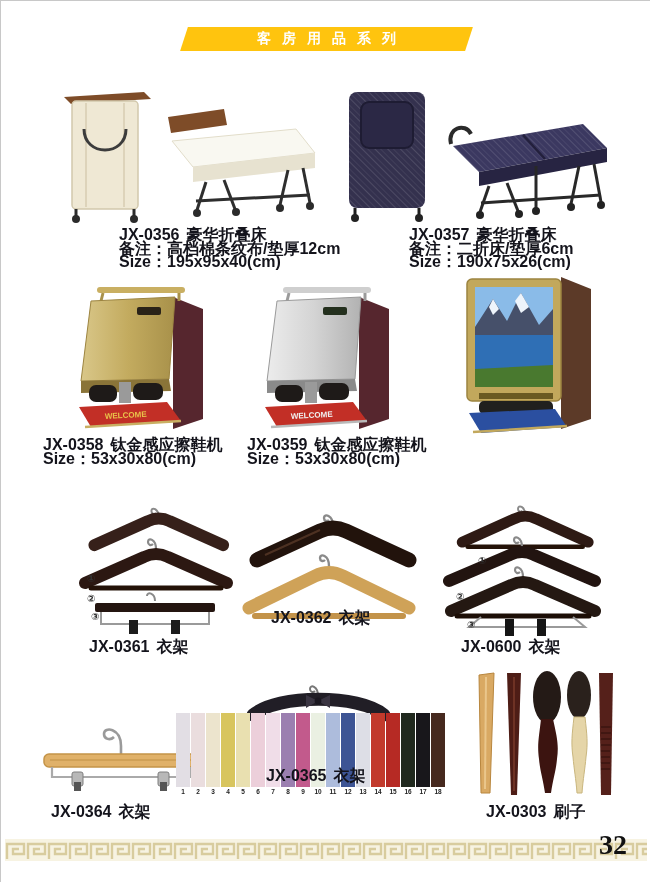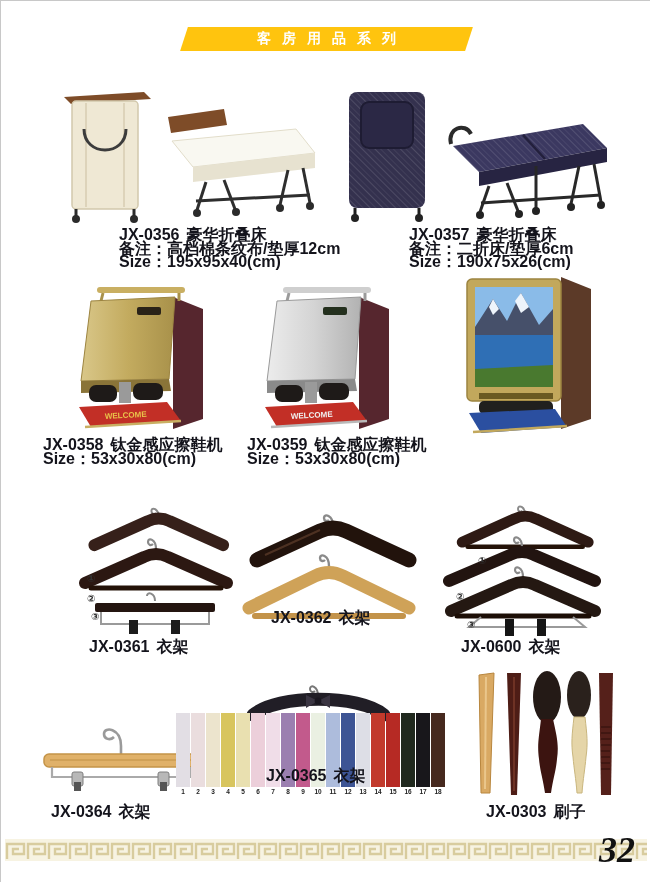--- a/index.html
+++ b/index.html
@@ -29,21 +29,21 @@
   .swatch{width:14px;margin-right:1px;display:flex;flex-direction:column;align-items:center;}
   .swatch-color{
     width:14px;height:74px;
     background-image:repeating-linear-gradient(88deg,rgba(255,255,255,.38) 0 1px,rgba(255,255,255,0) 1px 3px,rgba(0,0,0,.10) 3px 4px,rgba(255,255,255,0) 4px 6px);
   }
   .swatch-num{font-size:6.5px;color:#222;font-weight:bold;line-height:9px;}
   
   .gk{left:4px;top:838px;}
   .pagenum{
     left:598px;top:828px;font-family:"Liberation Serif","DejaVu Serif",serif;
-    font-weight:bold;font-size:36px;color:#111;font-style:italic;
+    font-weight:bold;font-size:28px;color:#111;
   }
   svg{display:block;}
 </style>
 </head>
 <body>
 
 <div class="page">
 
   <div class="abs banner">
     <span class="banner-title">客房用品系列</span>

